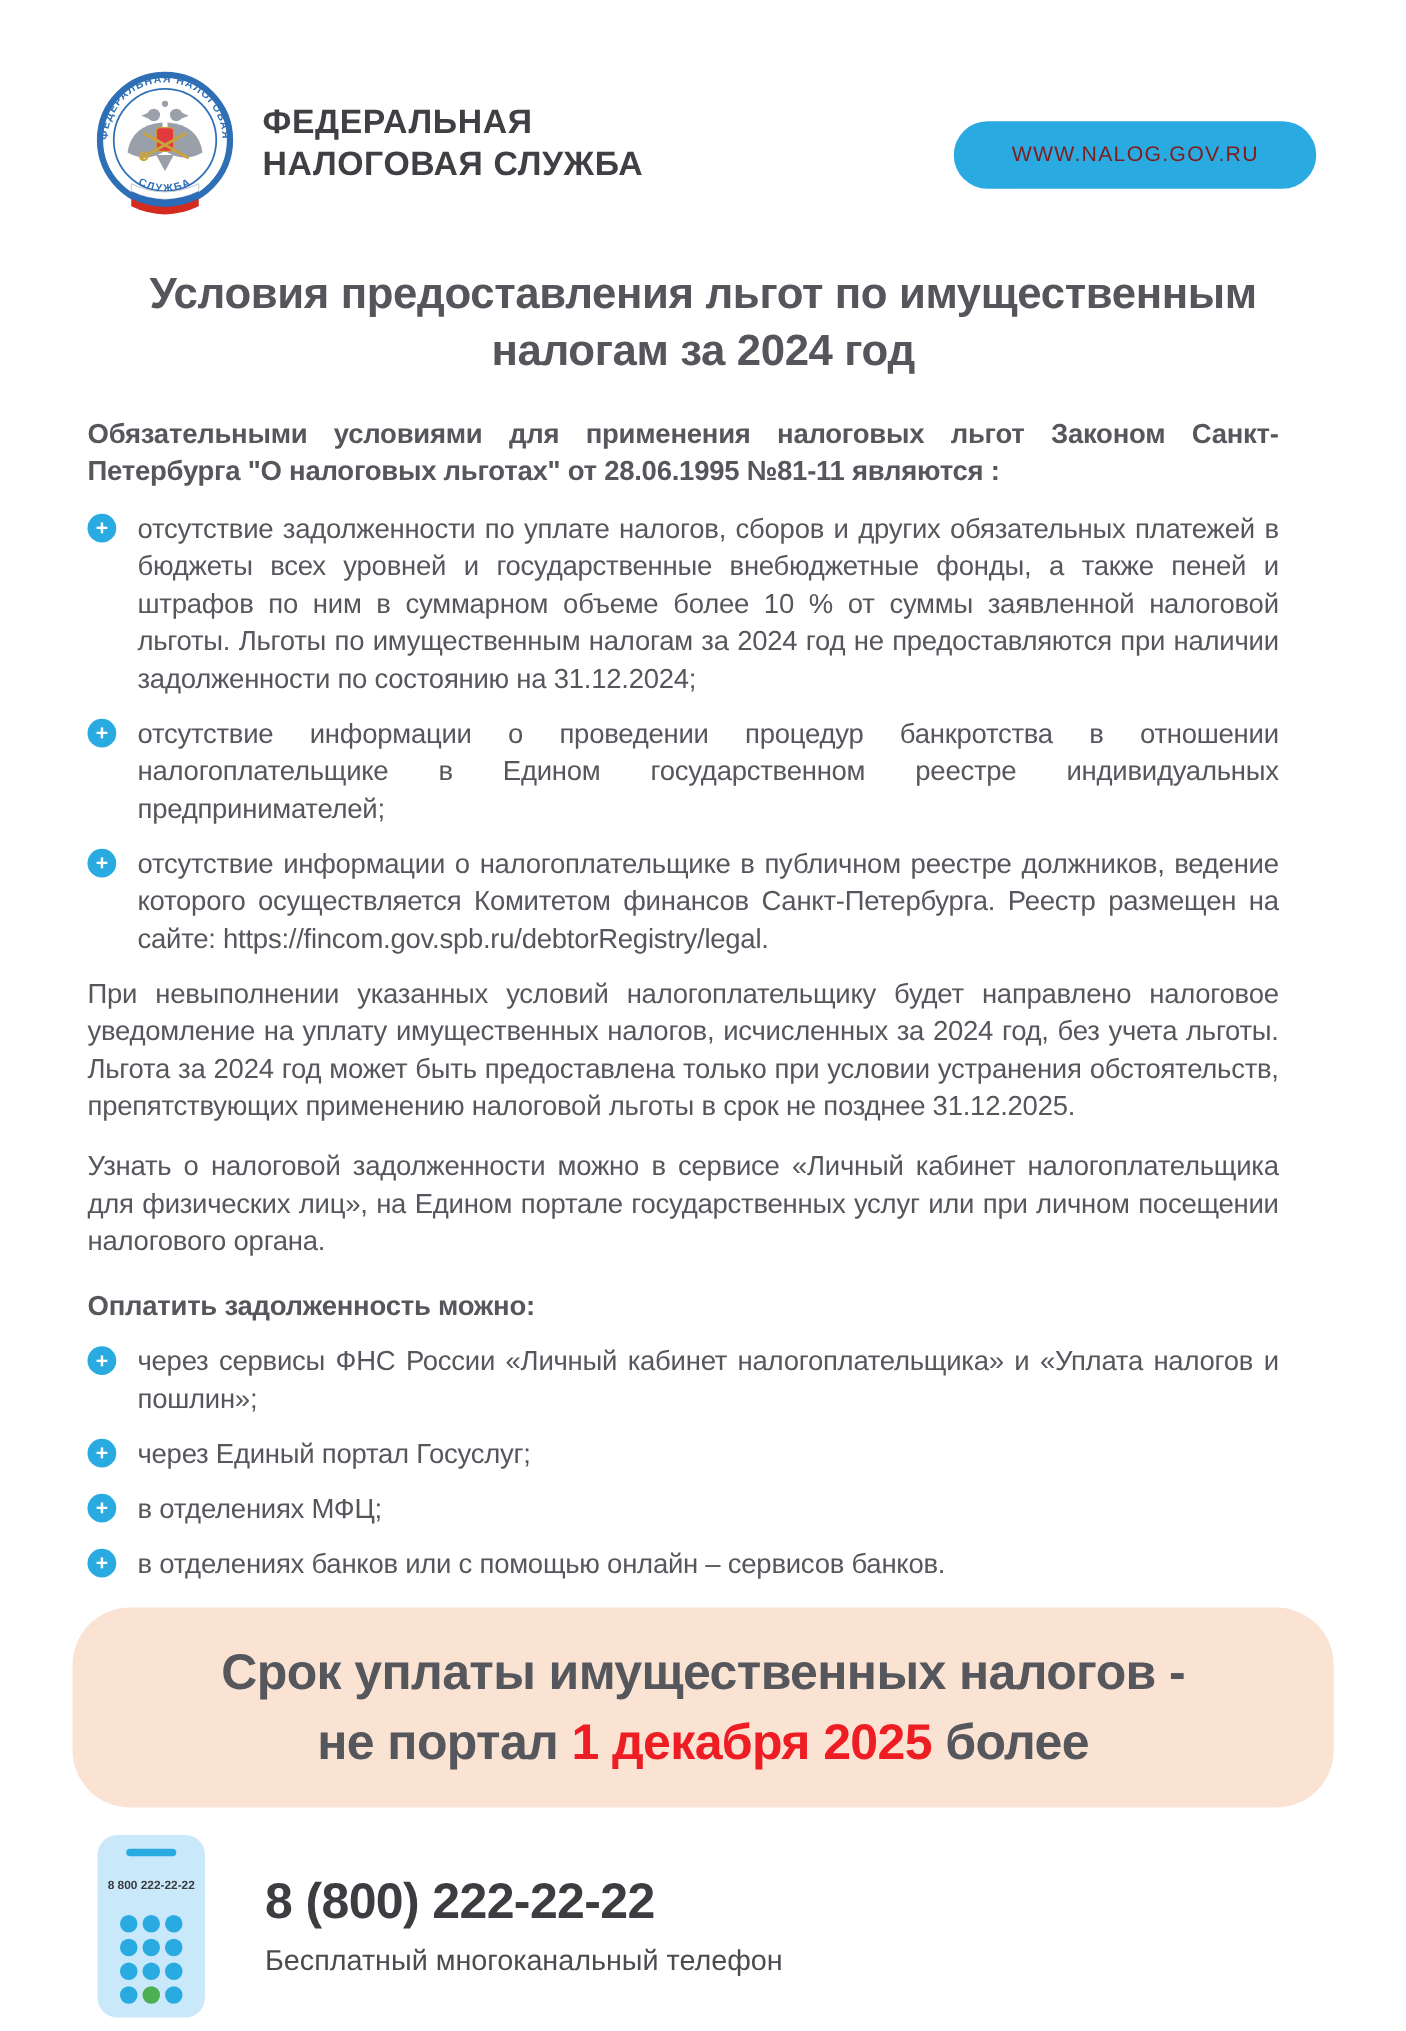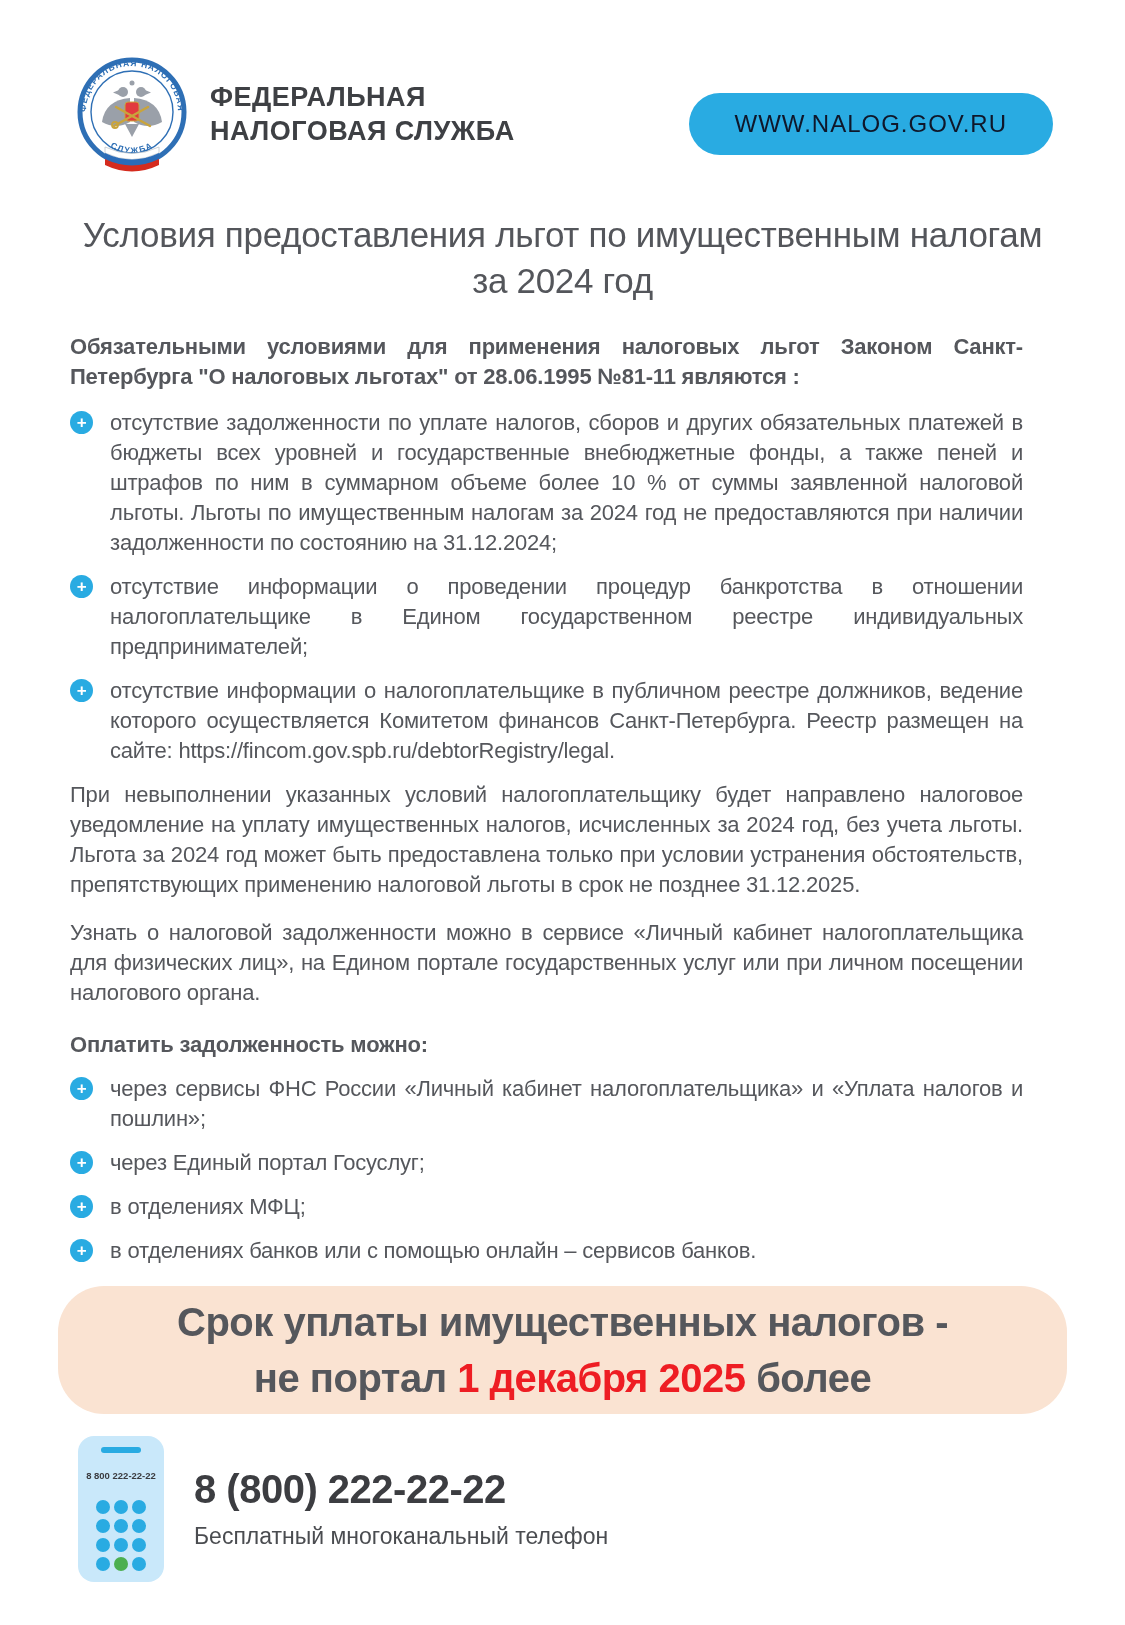--- a/index.html
+++ b/index.html
@@ -19,60 +19,60 @@
     padding:52px 72px 0 72px;
   }
   .logo-block { display:flex; align-items:center; gap:18px; }
   .emblem { width:120px; height:126px; flex:0 0 auto; }
   .wordmark {
     font-size:27px; font-weight:700; color:#3E4044;
     line-height:1.25; letter-spacing:.5px; text-transform:uppercase;
   }
   .spacer { flex:1; }
   .site-pill {
-    background:#29ABE2; color:#0f172a;
+    background:#29ABE2; color:#7f1d1d;
     border:none; cursor:pointer;
     font-family:"Liberation Sans", sans-serif;
-    font-size:24px; letter-spacing:1px;
+    font-size:17px; letter-spacing:1px;
     padding:17px 46px; border-radius:32px;
     margin-top:18px;
   }
   
   .doc-title {
     margin:34px 80px 0 80px;
     text-align:center;
-    font-size:35px; font-weight:400; color:#54565B;
+    font-size:35px; font-weight:700; color:#54565B;
     line-height:1.32; letter-spacing:-.3px;
   }
   
   .body-col { margin:28px 102px 0 70px; font-size:22px; line-height:30px; letter-spacing:-.2px; }
   .lead { font-weight:700; text-align:justify; margin-bottom:16px; }
   .para { text-align:justify; margin-bottom:18px; }
   .bullet { display:flex; gap:17px; margin-bottom:14px; }
   .bullet-ico {
     flex:0 0 23px; width:23px; height:23px; margin-top:3px;
     border-radius:50%; background:#29ABE2; color:#ffffff;
     display:flex; align-items:center; justify-content:center;
     font-size:17px; font-weight:700; line-height:1;
   }
   .bullet-text { flex:1; text-align:justify; }
   .section-heading { font-weight:700; margin:22px 0 14px 0; }
   
   .deadline-banner {
     margin:20px 58px 0 58px;
     background:#FAE3D2;
     border-radius:46px;
-    padding:8px 30px;
+    padding:24px 30px;
     text-align:center;
     font-size:40px; font-weight:700; color:#55575C;
     line-height:56px; letter-spacing:-.5px;
   }
   .deadline-red { color:#EE1D23; }
   
-  .contact { display:flex; align-items:center; gap:28px; margin:20px 0 0 76px; }
+  .contact { display:flex; align-items:center; gap:46px; margin:20px 0 0 76px; }
   .phone-icon-svg { width:90px; height:150px; flex:0 0 auto; }
   .phone-number { font-size:40px; font-weight:700; color:#3C3D41; letter-spacing:-.5px; }
   .phone-desc { font-size:23px; color:#4A4C50; line-height:1.35; margin-top:9px; }
 </style>
 </head>
 <body>
 
 <div class="page">
 
   <div class="header">

